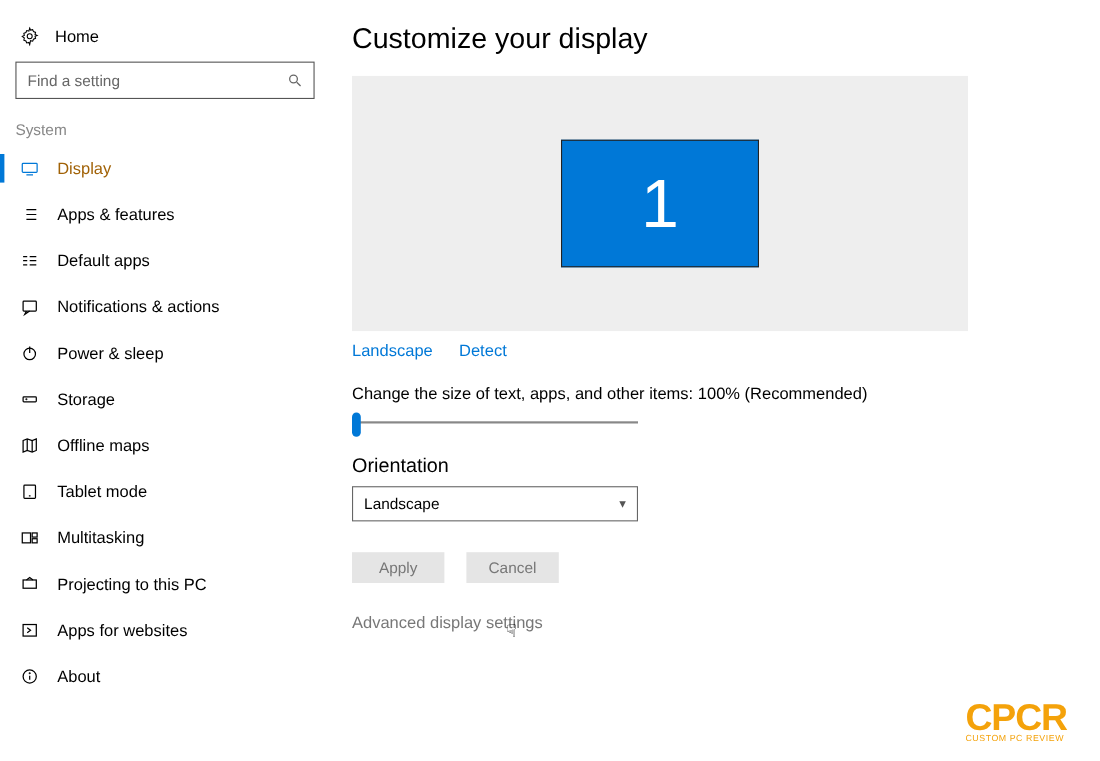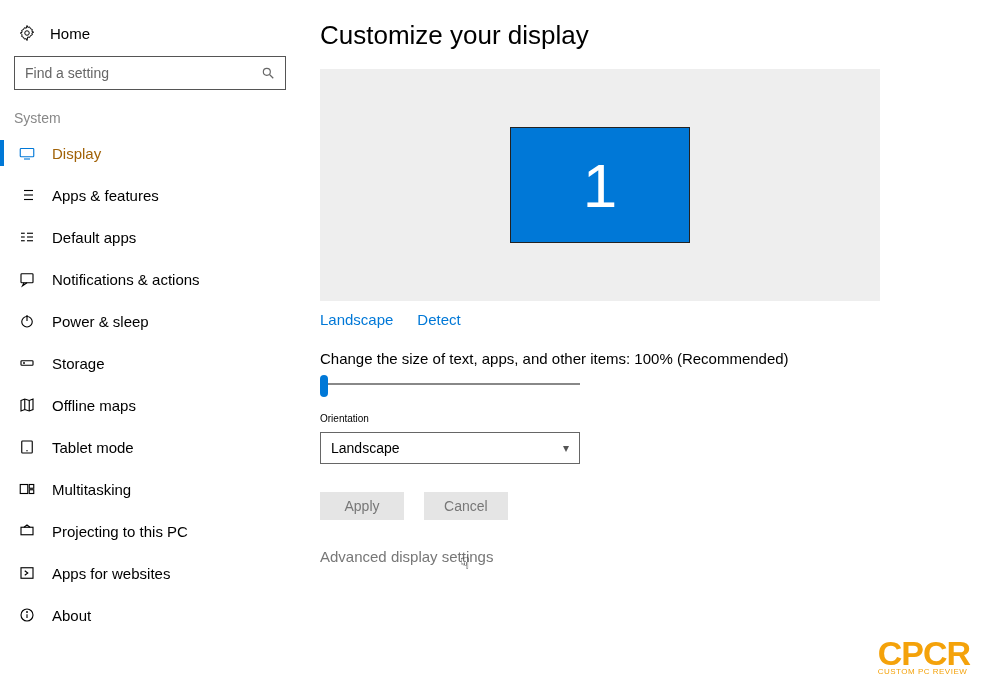--- a/index.html
+++ b/index.html
@@ -133,21 +133,21 @@
   .slider-thumb {
     position: absolute;
     left: 0;
     top: -2px;
     width: 8px;
     height: 22px;
     border-radius: 4px;
     background: #0078d7;
   }
   .field-label {
-    font-size: 10px;
+    font-size: 18px;
     margin-bottom: 8px;
   }
   .select-box {
     width: 260px;
     height: 32px;
     border: 1px solid #666;
     display: flex;
     align-items: center;
     justify-content: space-between;
     padding: 0 10px;

